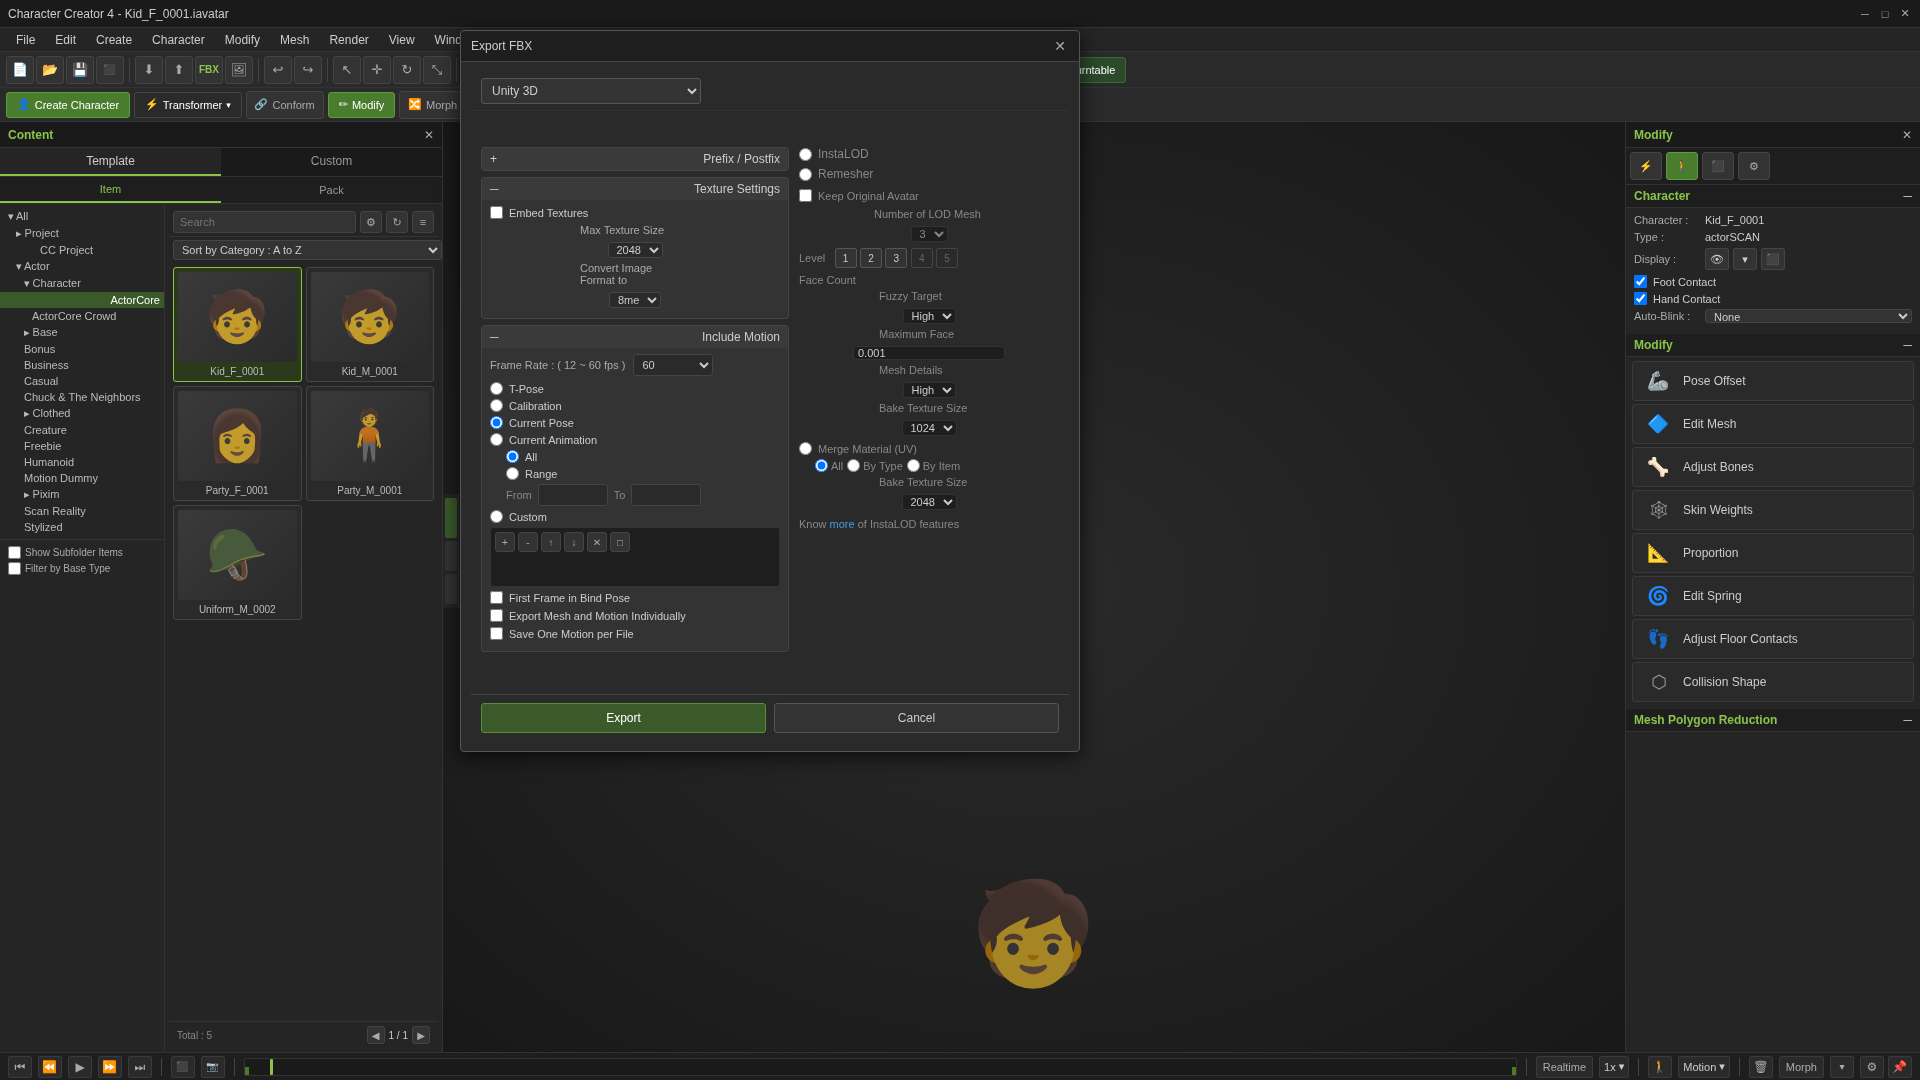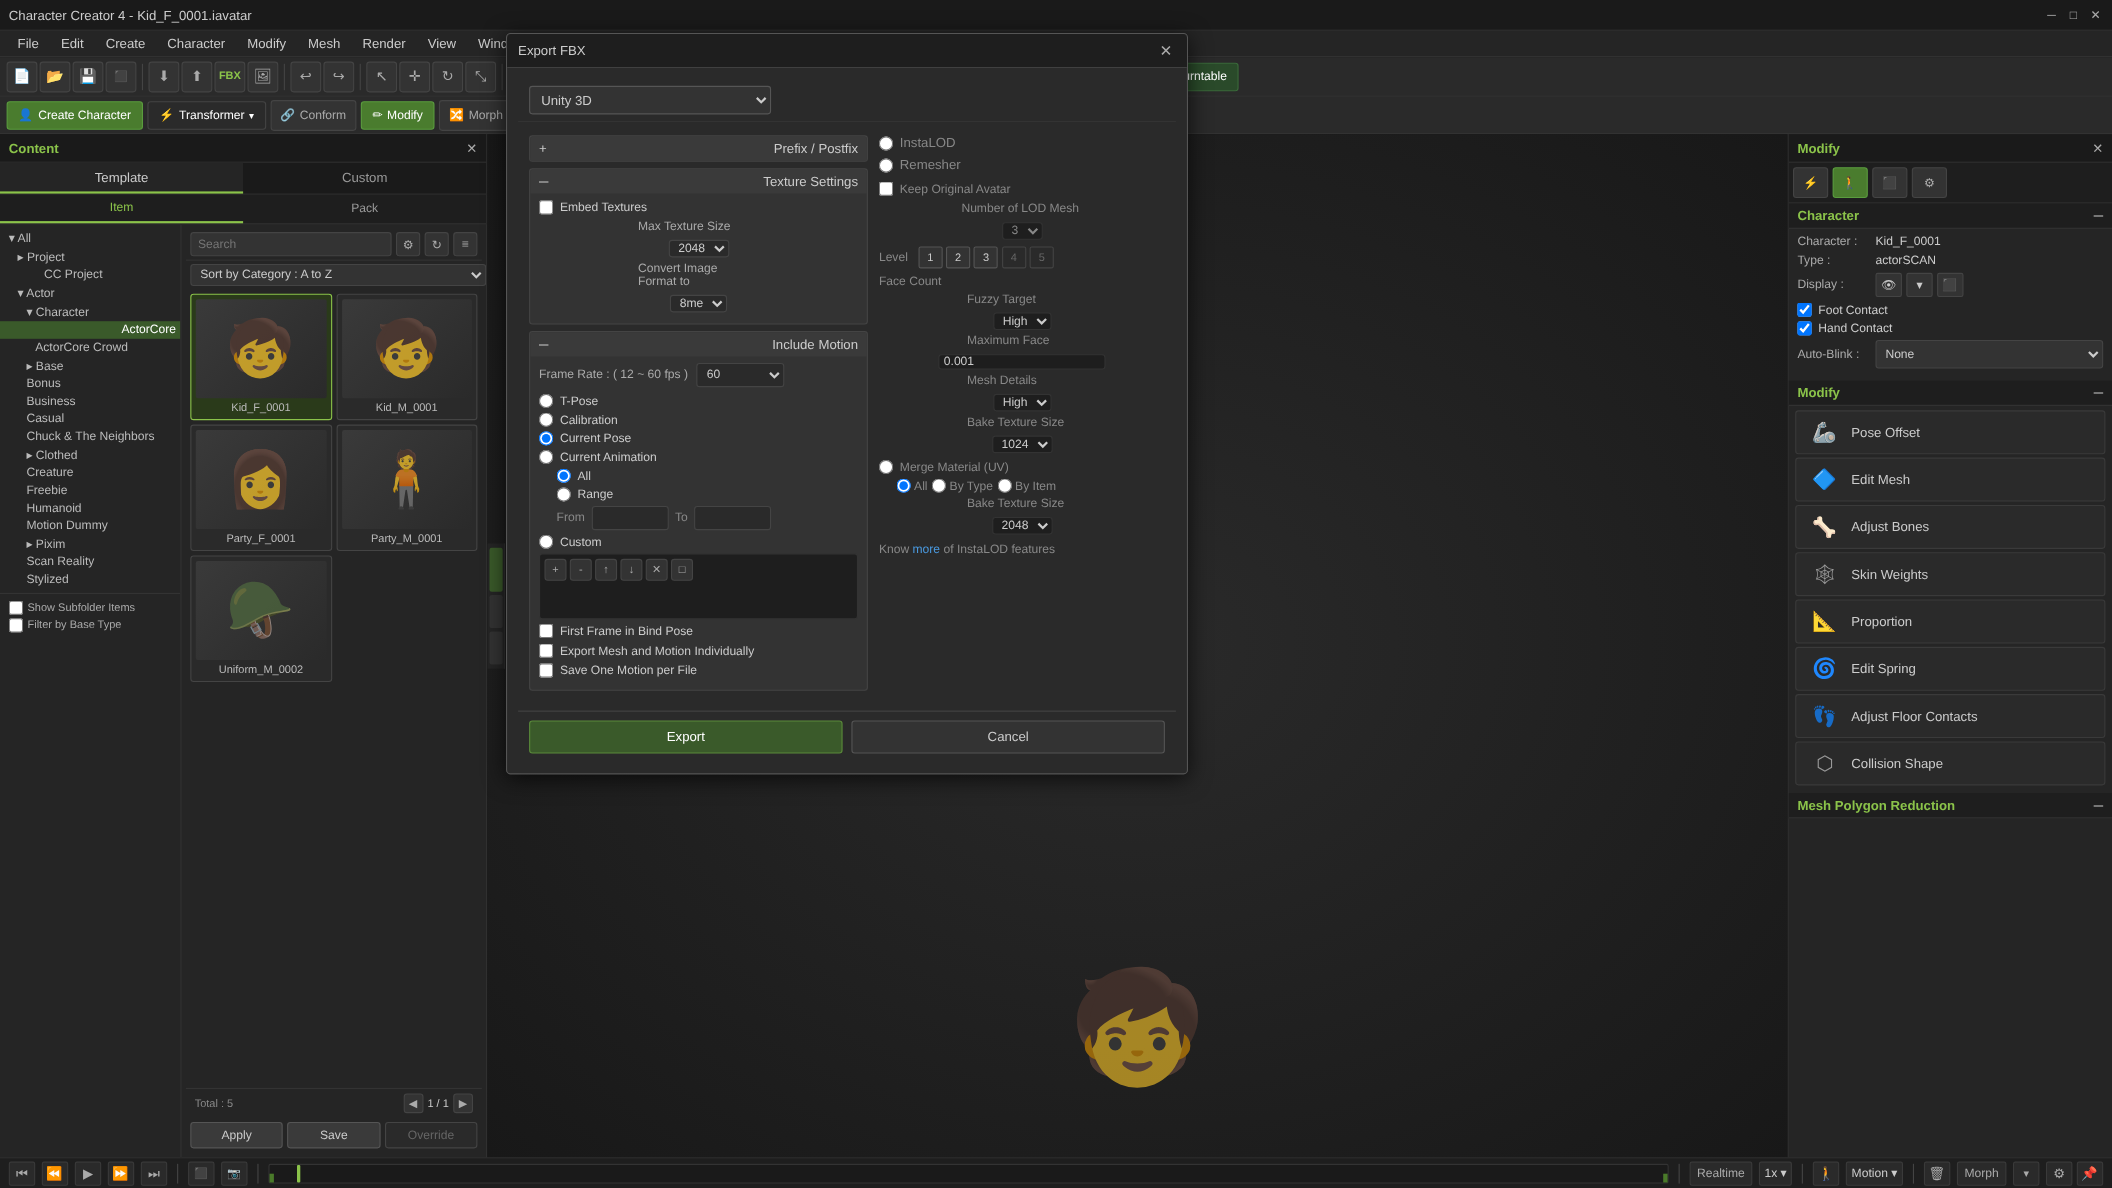--- a/index.html
+++ b/index.html
@@ -306,21 +306,21 @@
       font-size: 11px;
       width: 65px;
       flex-shrink: 0;
     }
     .prop-value {
       color: #ccc;
       font-size: 11px;
     }
     .prop-select {
       flex: 1;
-      height: 26px;
+      height: 14px;
       background: #333;
       border: 1px solid #444;
       border-radius: 3px;
       color: #ccc;
       padding: 0 4px;
       font-size: 11px;
     }
     .display-icons {
       display: flex; gap: 4px;
     }
@@ -417,21 +417,21 @@
     }
     .close-btn {
       width: 18px; height: 18px;
       display: flex; align-items: center; justify-content: center;
       cursor: pointer; color: #aaa; font-size: 14px;
       border-radius: 2px;
     }
     #export-body {
       padding: 10px;
       display: flex;
-      gap: 4px;
+      gap: 28px;
     }
     .exp-select {
       width: 100%;
       height: 26px;
       background: #333;
       border: 1px solid #555;
       border-radius: 3px;
       color: #ccc;
       padding: 0 6px;
       font-size: 12px;
@@ -752,25 +752,20 @@
           </div>
         </div>
         <div style="display:flex;align-items:center;justify-content:space-between;padding:4px 8px;border-top:1px solid #333;margin-top:auto;">
           <span style="font-size:10px;color:#888;">Total : 5</span>
           <div style="display:flex;align-items:center;gap:4px;">
             <div class="tb-btn" style="width:18px;height:18px;font-size:10px;">◀</div>
             <span style="font-size:10px;color:#ccc;">1 / 1</span>
             <div class="tb-btn" style="width:18px;height:18px;font-size:10px;">▶</div>
           </div>
         </div>
-        <div style="display:flex;gap:4px;padding:4px;">
-          <button style="flex:1;height:24px;background:#3a3a3a;border:1px solid #555;border-radius:3px;color:#ccc;font-size:11px;cursor:pointer;">Apply</button>
-          <button style="flex:1;height:24px;background:#3a3a3a;border:1px solid #555;border-radius:3px;color:#ccc;font-size:11px;cursor:pointer;">Save</button>
-          <button style="flex:1;height:24px;background:#2a2a2a;border:1px solid #444;border-radius:3px;color:#666;font-size:11px;cursor:not-allowed;">Override</button>
-        </div>
       </div>
     </div>
   </div>
 
   <div id="viewport">
     <div class="viewport-bg"></div>
 
     <div style="position:absolute;left:0;top:40%;width:16px;background:#252525;border-right:1px solid #333;display:flex;flex-direction:column;align-items:center;padding:4px 0;gap:3px;">
       <div style="width:12px;height:40px;background:#3a5a2a;border-radius:2px;cursor:pointer;"></div>
       <div style="width:12px;height:30px;background:#333;border-radius:2px;cursor:pointer;"></div>

